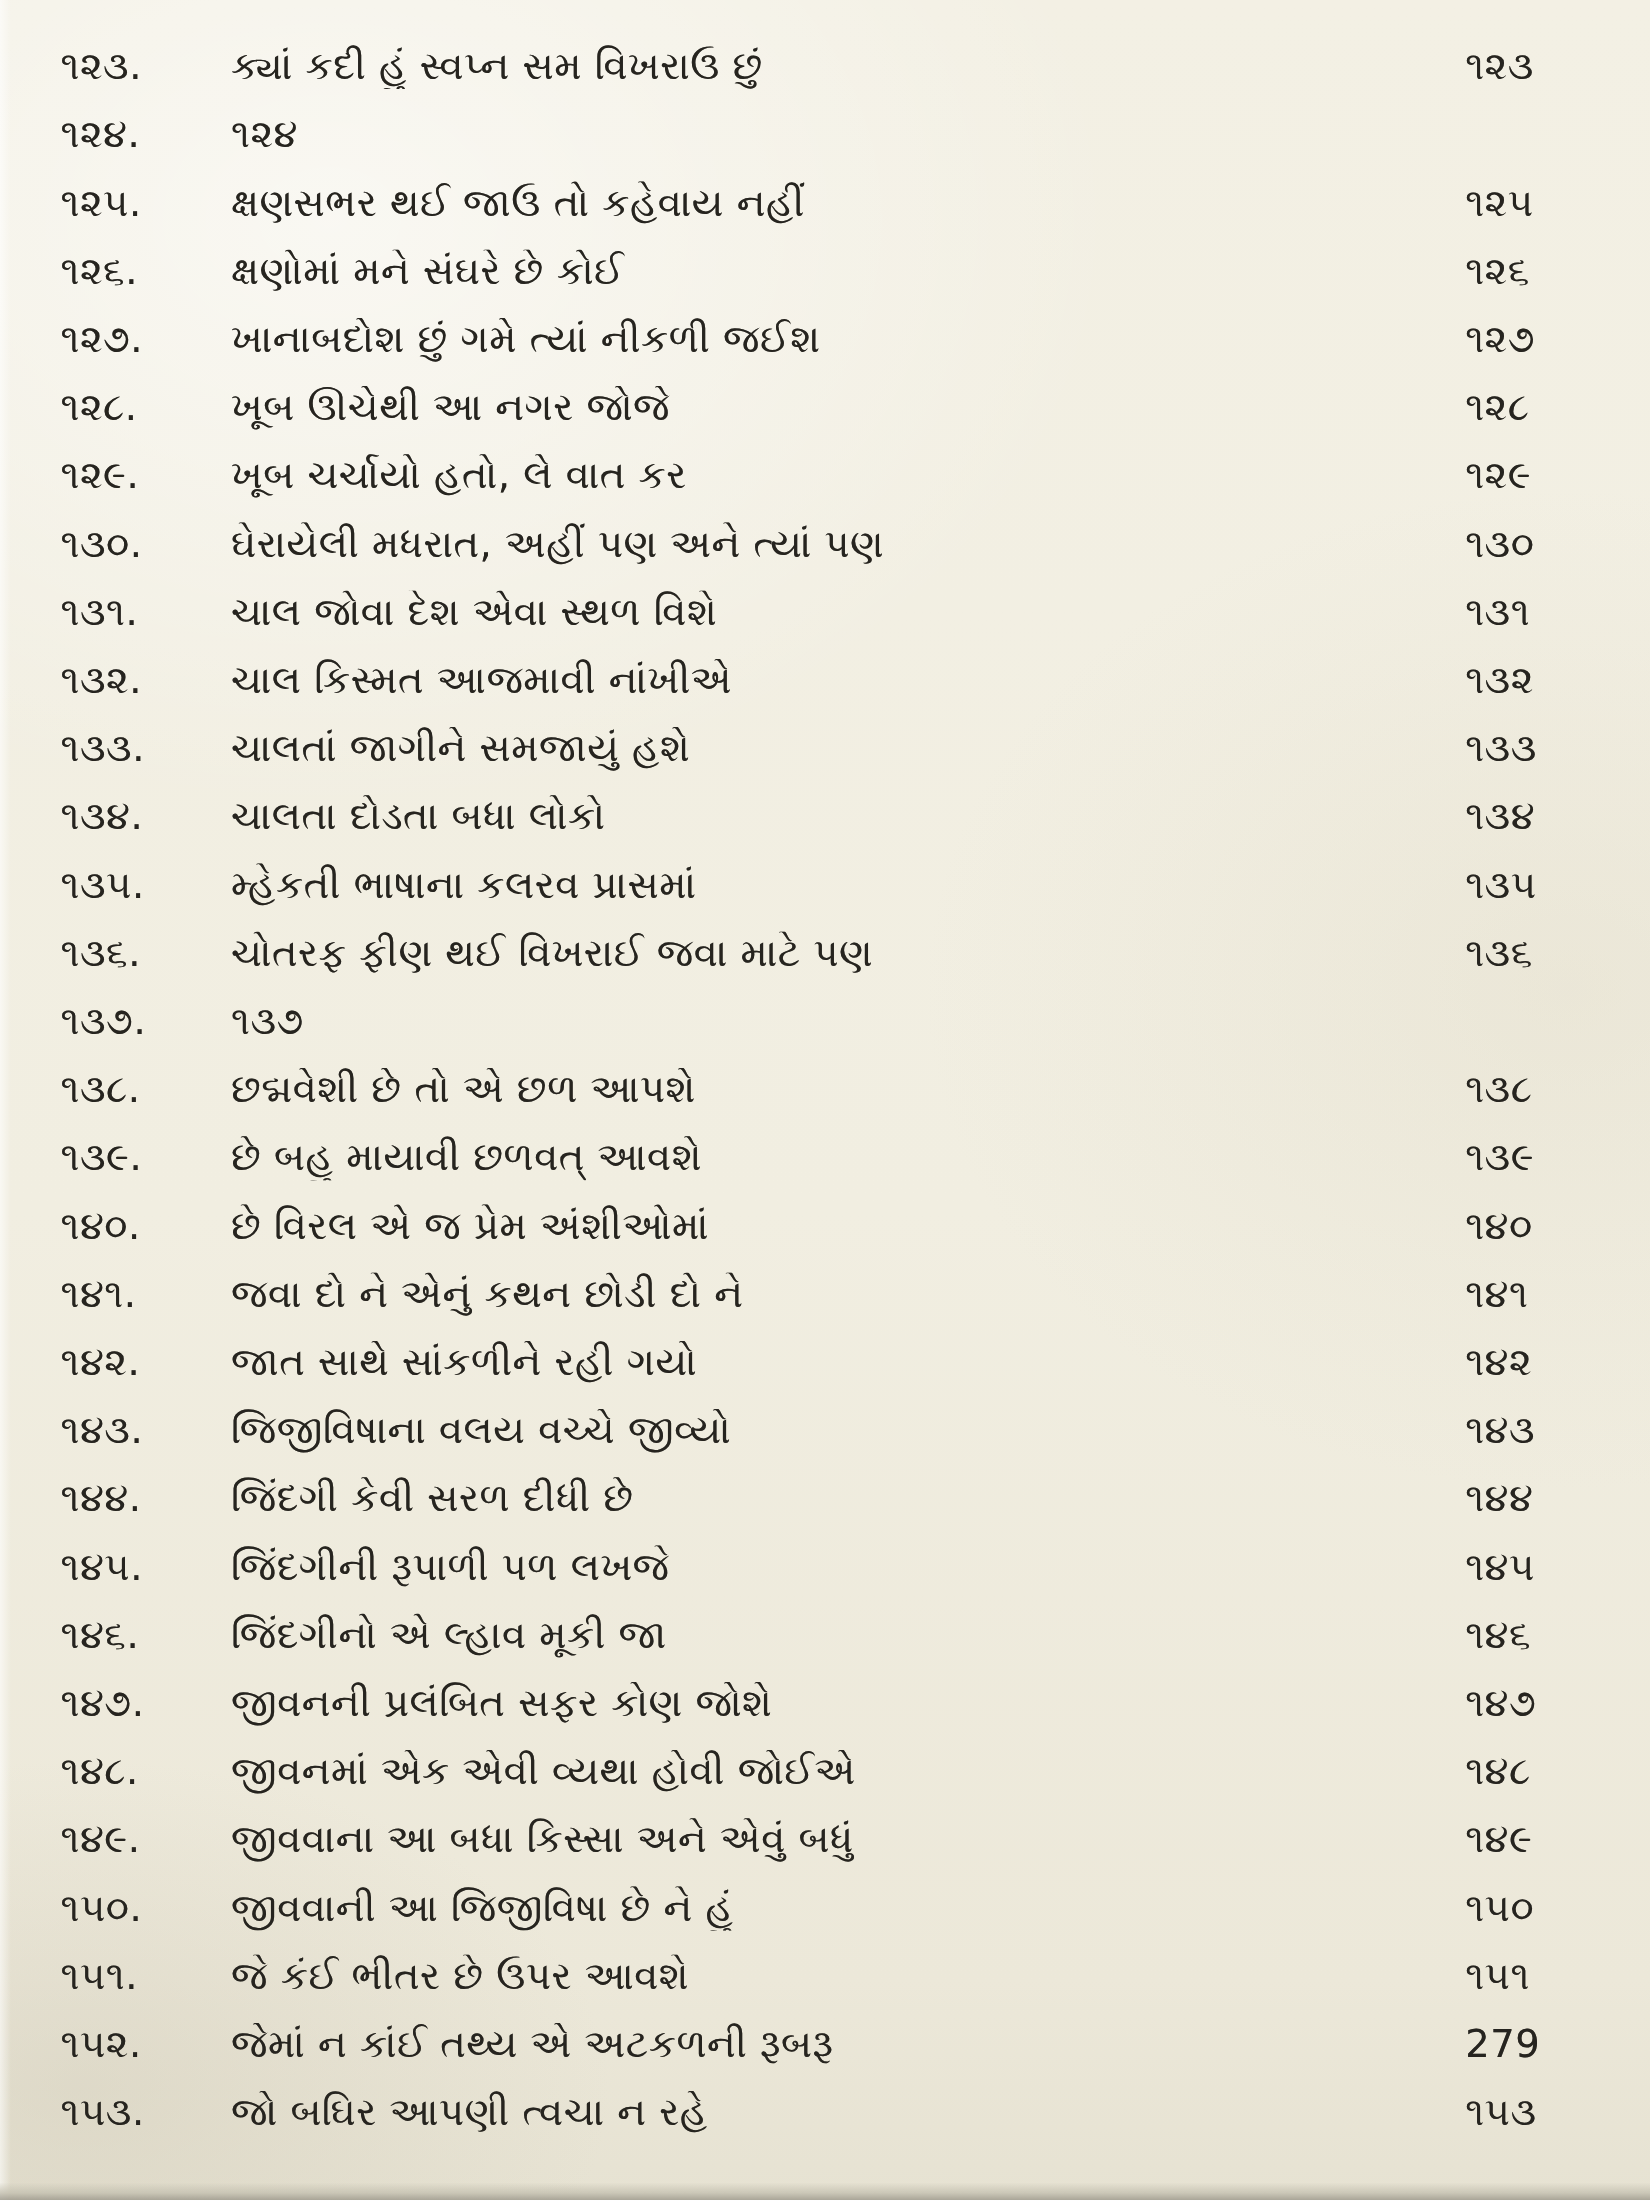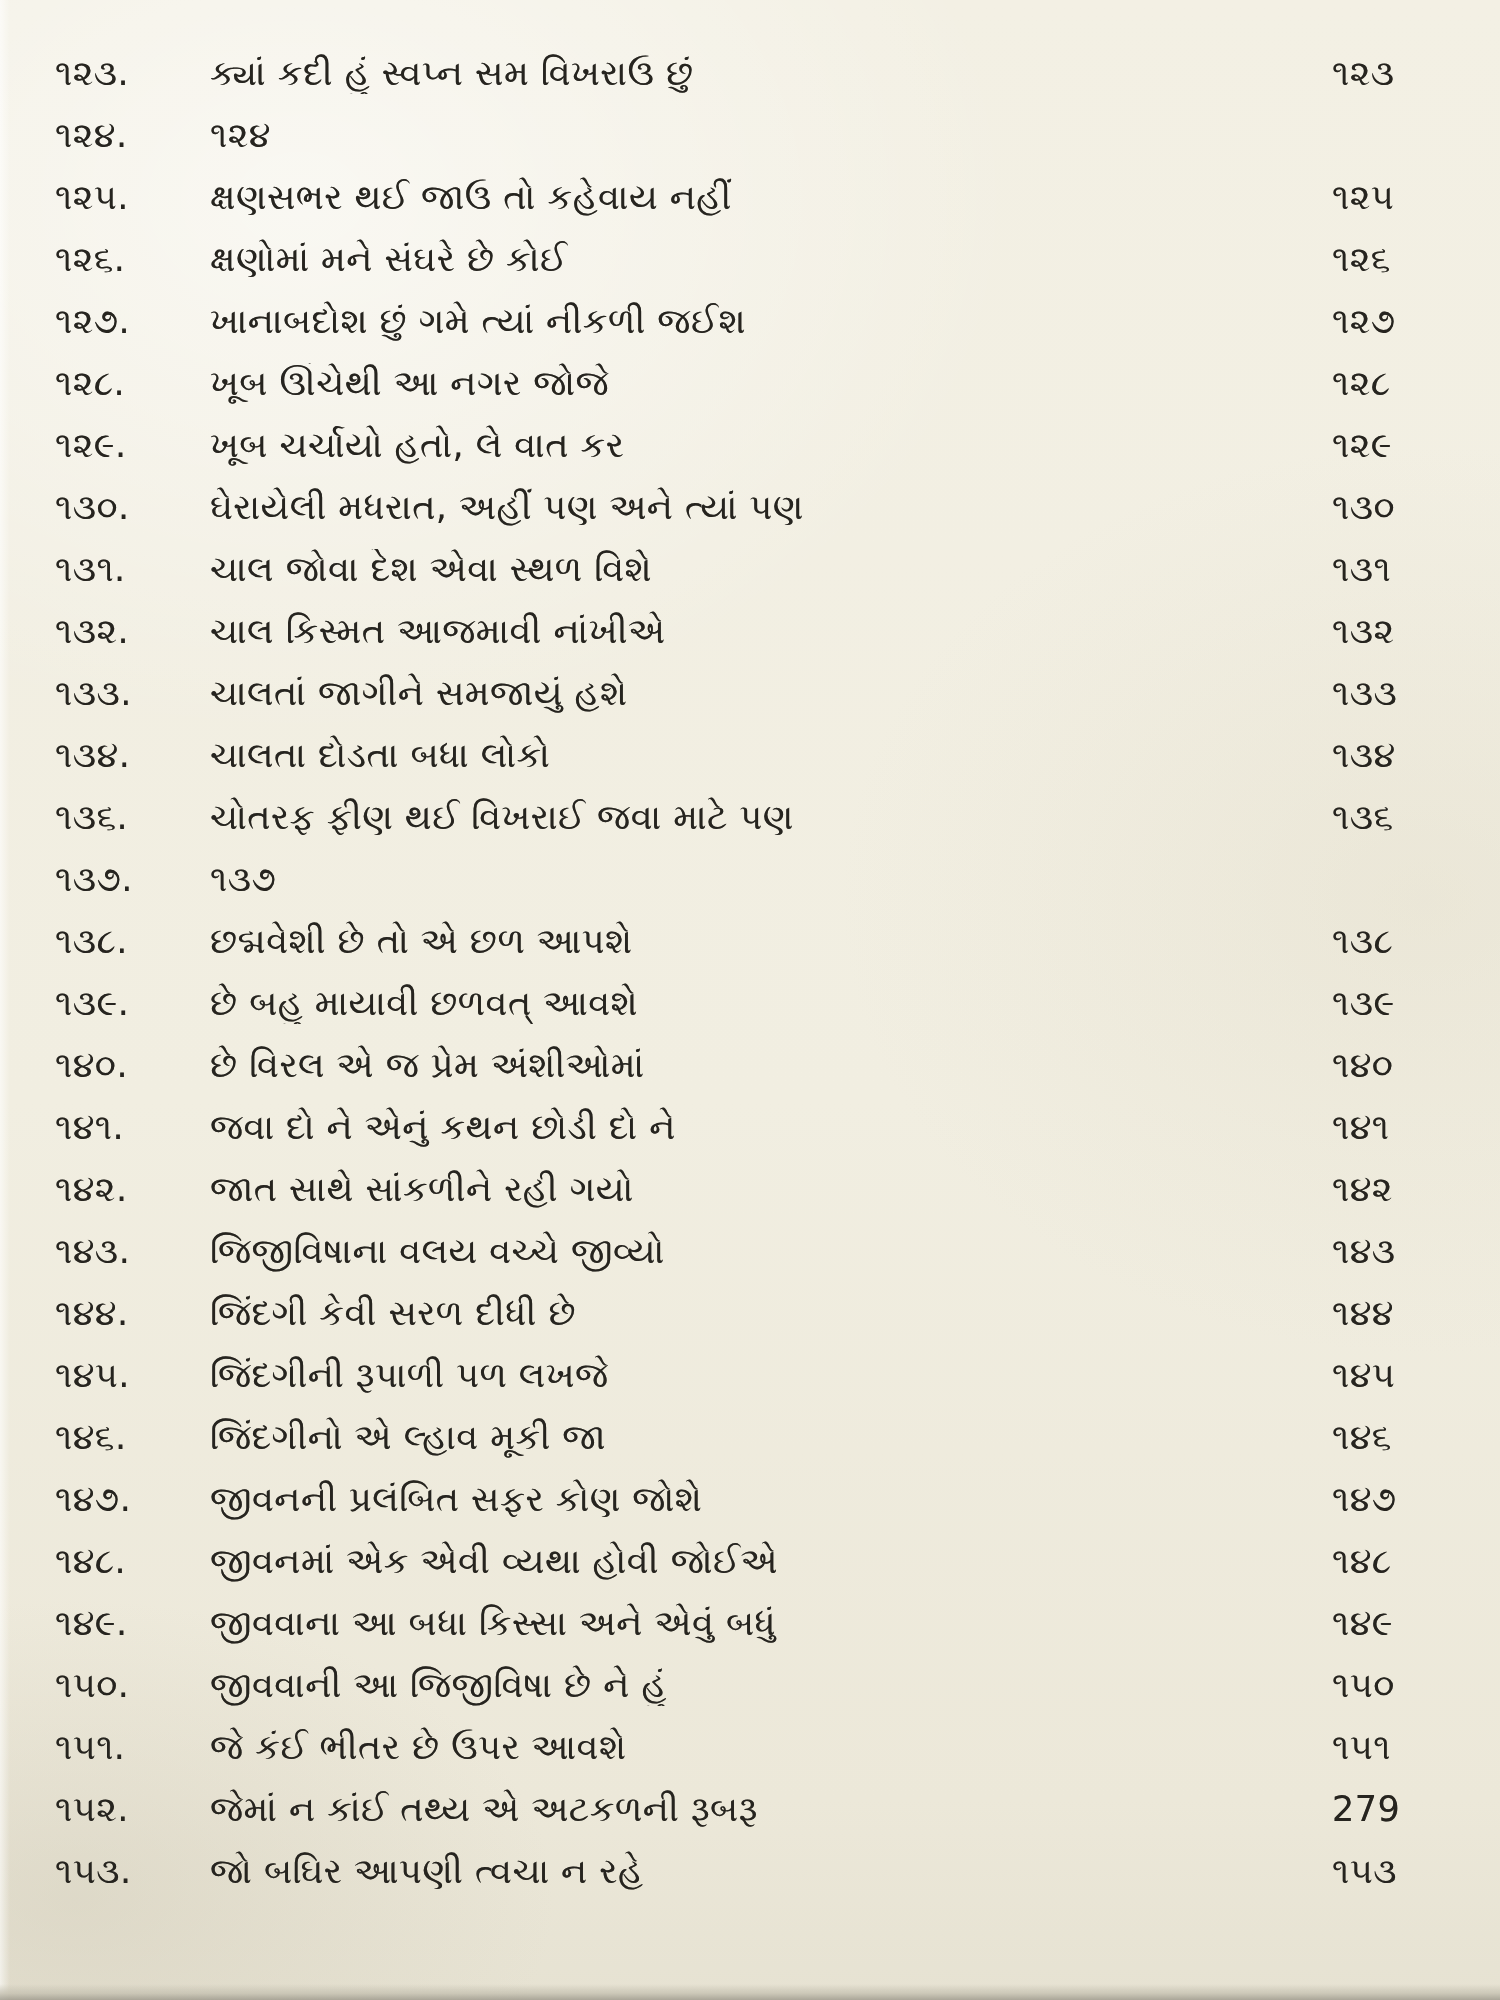--- a/index.html
+++ b/index.html
@@ -16,21 +16,21 @@
   .page {
     position: relative;
     width: 1500px;
     height: 2000px;
     box-sizing: border-box;
     background:
       radial-gradient(ellipse 1200px 900px at 20% 10%, rgba(255,255,255,0.55), rgba(255,255,255,0) 60%),
       radial-gradient(ellipse 900px 700px at 95% 45%, rgba(222,216,196,0.35), rgba(222,216,196,0) 65%),
       radial-gradient(ellipse 800px 500px at 5% 95%, rgba(205,199,180,0.40), rgba(205,199,180,0) 60%),
       linear-gradient(180deg, #f3f0e4 0%, #f1eee1 55%, #ece8d9 90%, #e6e2d2 100%);
-    padding-top: 42px;
+    padding-top: 30px;
   }
   
   .edge-bottom {
     position: absolute;
     left: 0; right: 0; bottom: 0;
     height: 16px;
     background: linear-gradient(to top, #9b978a 0%, #c4c0b0 40%, rgba(196,192,176,0) 100%);
     opacity: 0.8;
   }
   .edge-left {
@@ -139,20 +139,25 @@
     <span class="title">ચાલતાં જાગીને સમજાયું હશે</span>
     <span class="pg">૧૩૩</span>
   </div>
 
   <div class="row">
     <span class="sn">૧૩૪.</span>
     <span class="title">ચાલતા દોડતા બધા લોકો</span>
     <span class="pg">૧૩૪</span>
   </div>
 
+  <div class="row">
+    <span class="sn">૧૩૫.</span>
+    <span class="title">મ્હેકતી ભાષાના કલરવ પ્રાસમાં</span>
+    <span class="pg">૧૩૫</span>
+  </div>
 
   <div class="row">
     <span class="sn">૧૩૬.</span>
     <span class="title">ચોતરફ ફીણ થઈ વિખરાઈ જવા માટે પણ</span>
     <span class="pg">૧૩૬</span>
   </div>
 
   <div class="row">
     <span class="sn">૧૩૭.</span>
     <span class="pg">૧૩૭</span>

